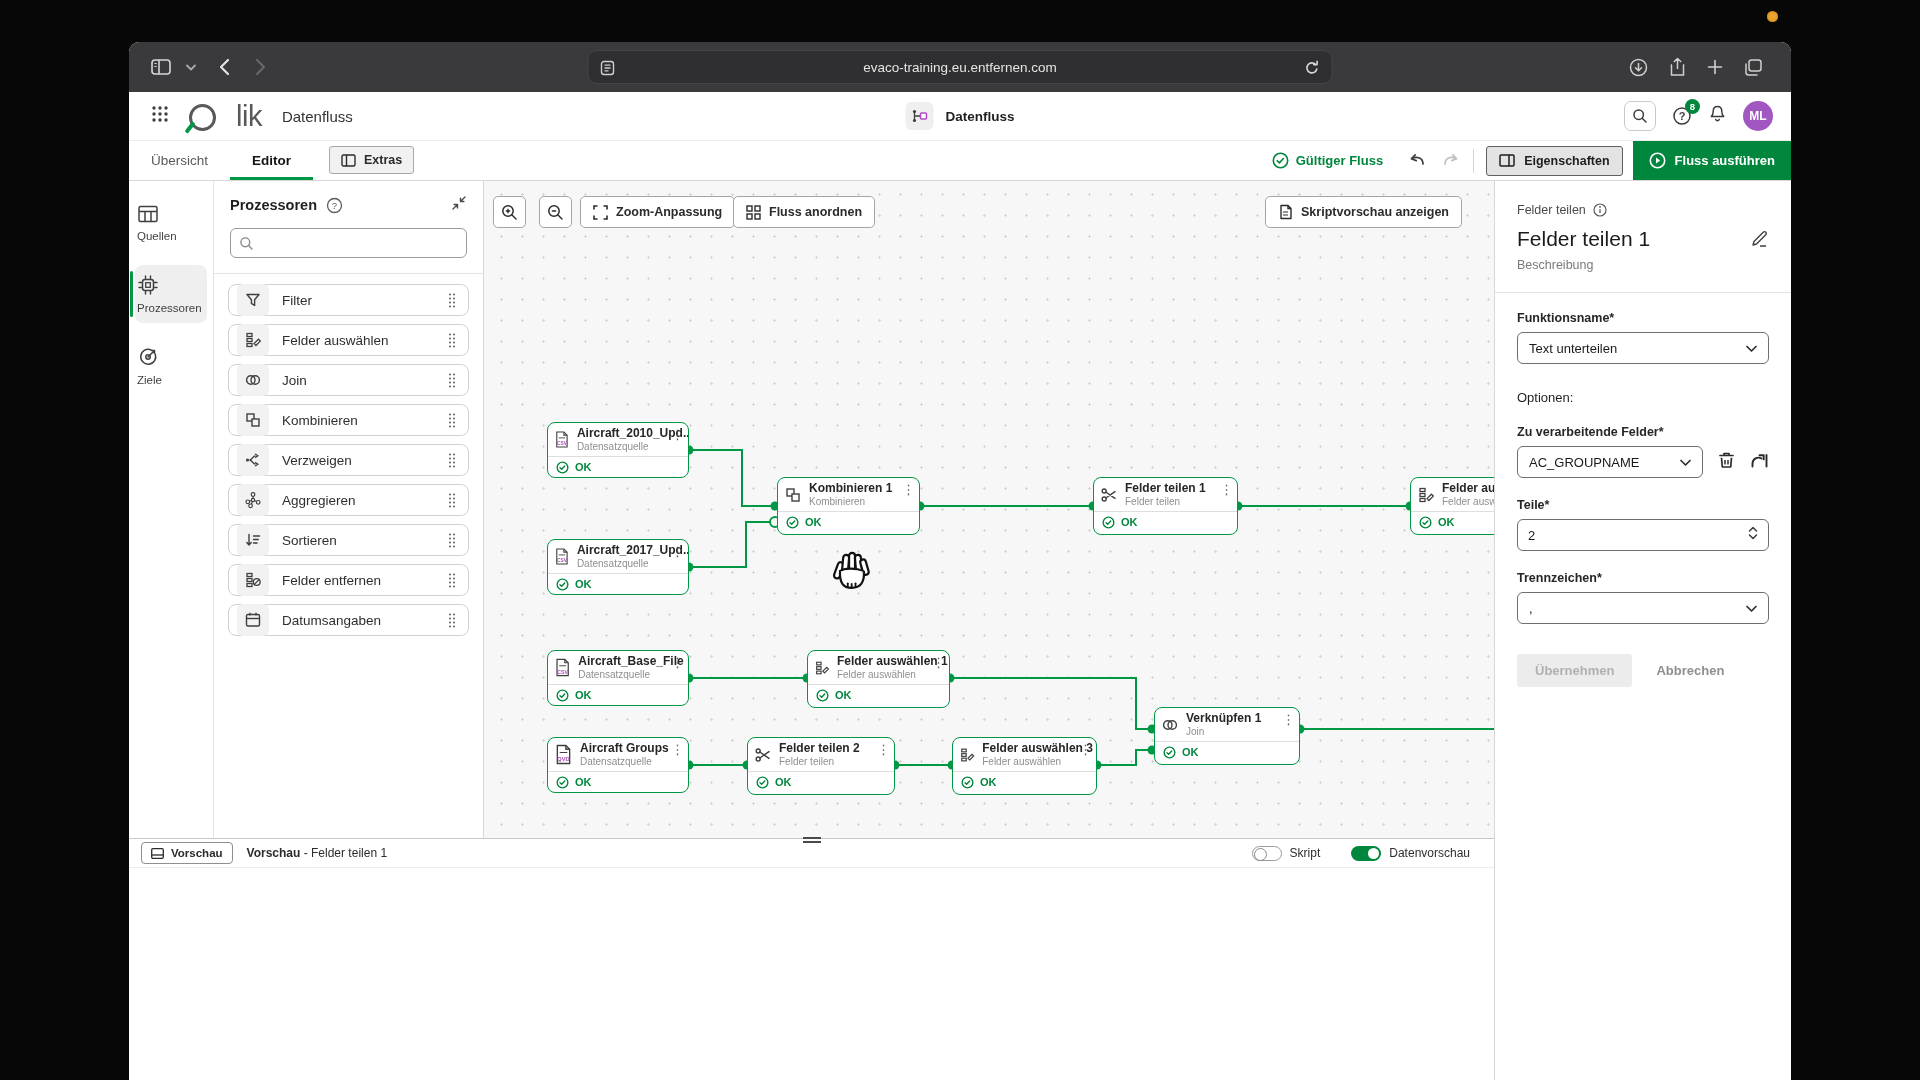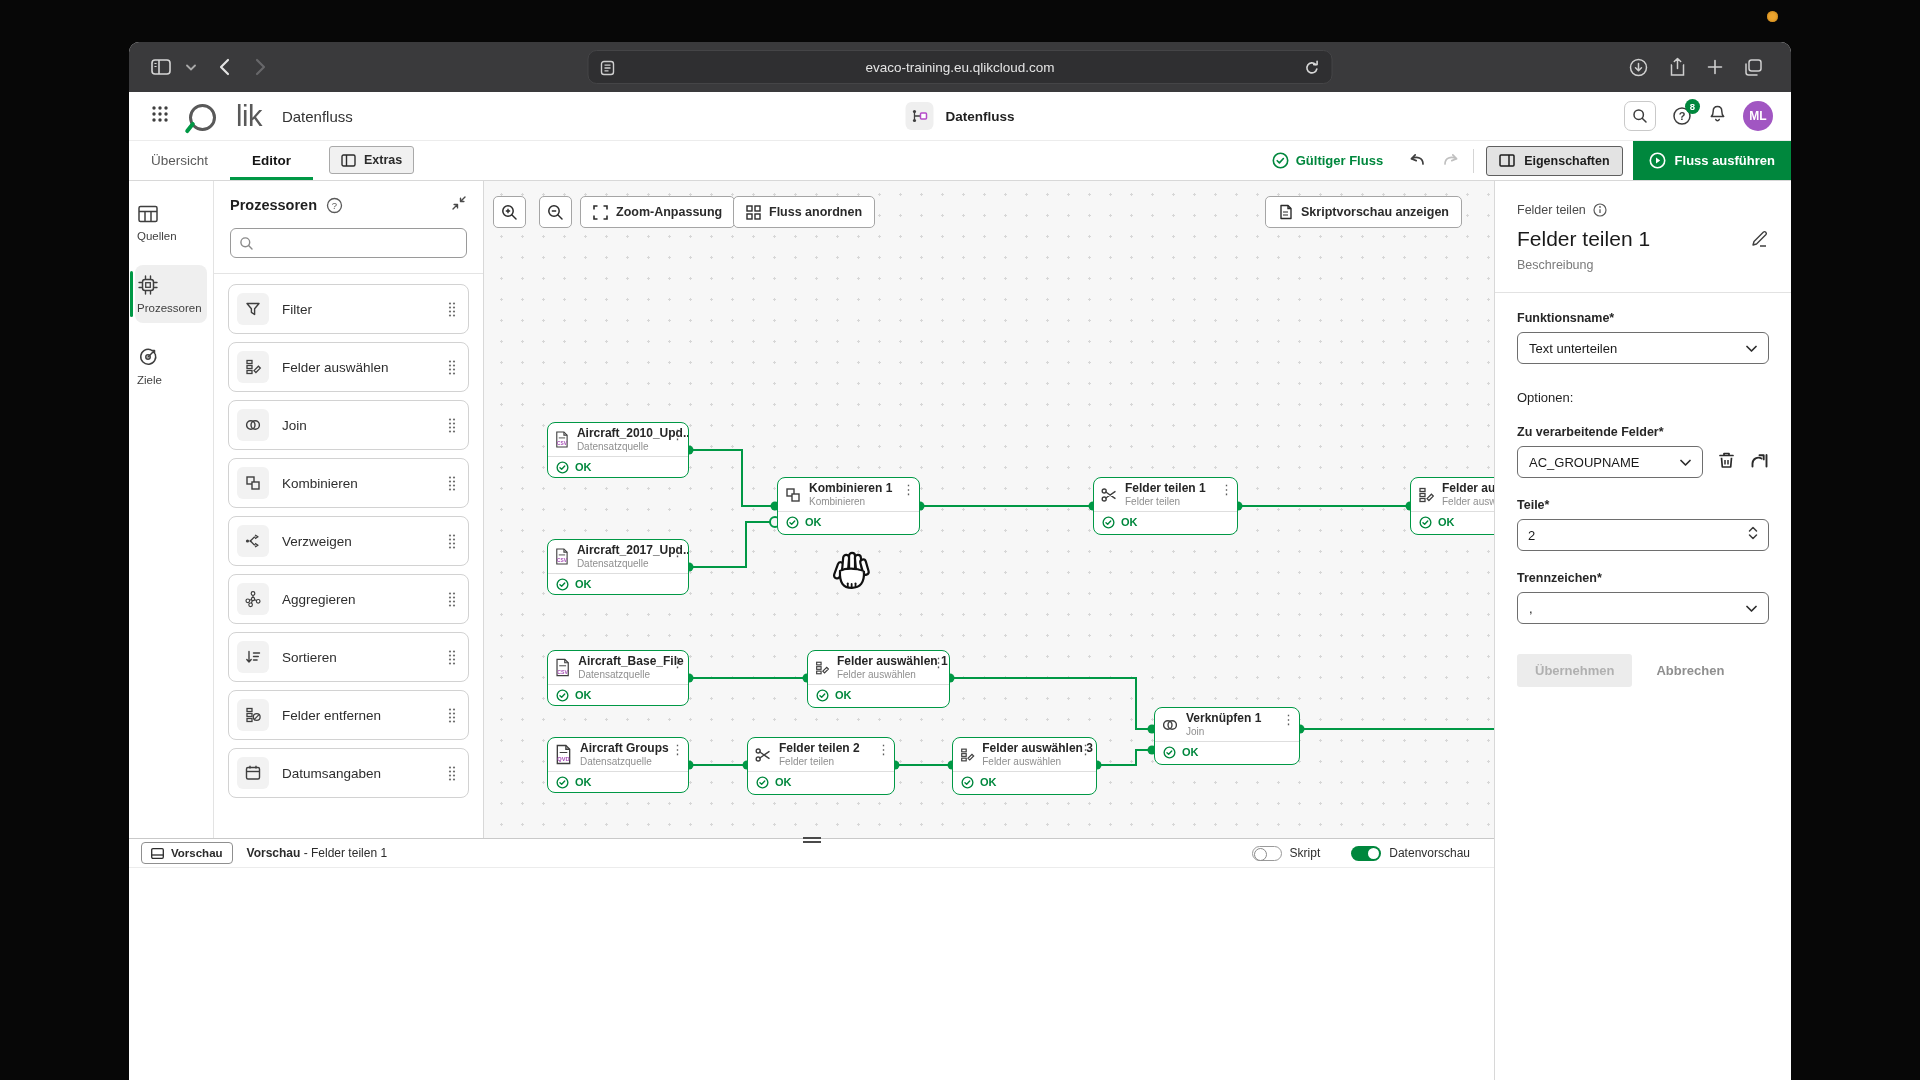--- a/index.html
+++ b/index.html
@@ -64,21 +64,21 @@
 
   
   .procs { width:270px; flex:none; border-right:1px solid #d8d8d8; background:#fff; padding-top:14px; display:flex; flex-direction:column; overflow:hidden; }
   .procs-head { padding:0 16px; display:flex; align-items:center; gap:9px; }
   .procs-head .ttl { font-size:14.5px; font-weight:700; color:#1f1f1f; }
   .procs-head .collapse { margin-left:auto; }
   .procs-search { margin:13px 16px 0; height:30px; border:1px solid #9a9a9a; border-radius:6px; display:flex; align-items:center; gap:6px; padding:0 8px; }
   .procs-search input { border:none; outline:none; flex:1; font-size:13px; min-width:0; }
   .procs-div { height:1px; background:#e4e4e4; margin-top:15px; }
   .proc-list { flex:1; overflow:hidden; padding:10px 14px 0; }
-  .proc-card { height:50px; border:1px solid #d2d2d2; border-radius:8px; background:#fff; display:flex; align-items:center; gap:13px; padding:0 11px 0 8px; margin-bottom:8px; }
+  .proc-card { height:32px; border:1px solid #d2d2d2; border-radius:8px; background:#fff; display:flex; align-items:center; gap:13px; padding:0 11px 0 8px; margin-bottom:8px; }
   .proc-ic { width:32px; height:32px; background:#f2f2f2; border-radius:6px; display:flex; align-items:center; justify-content:center; flex:none; }
   .proc-label { flex:1; font-size:13.5px; color:#2e2e2e; white-space:nowrap; overflow:hidden; }
 
   
   .canvas { flex:1; position:relative; overflow:hidden; background-color:#f7f7f7;
             background-image:radial-gradient(circle, #d7d7d7 1.3px, transparent 1.4px);
             background-size:21px 21px; background-position:7px 3px; }
   .cv-btn { position:absolute; top:15px; height:32px; background:#fff; border:1px solid #a5a5a5; border-radius:5px;
             display:flex; align-items:center; justify-content:center; gap:8px; font-size:12.5px; font-weight:600; color:#2b2b2b; padding:0 12px; z-index:5; }
   .cv-btn.sq { width:33px; padding:0; }
@@ -168,21 +168,21 @@
         </span>
       </div>
 
       <div class="urlpill">
         <span class="lft">
           <svg width="16" height="16" viewBox="0 0 16 16">
               <rect x="2" y="1.5" width="12" height="13" rx="2.5" fill="none" stroke="#cfcfcf" stroke-width="1.4"></rect>
               <path d="M5,5.2 h6 M5,8 h6 M5,10.8 h4" stroke="#cfcfcf" stroke-width="1.3"></path>
             </svg>
         </span>
-        <span class="url">evaco-training.eu.qlikcloud.com</span>
+        <span class="url">evaco-training.eu.entfernen.com</span>
         <span class="rgt">
           <svg width="15" height="16" viewBox="0 0 15 16">
               <path d="M12.3,9 a5,5 0 1 1 -1.3,-4.6" stroke="#d6d6d6" stroke-width="1.6" fill="none" stroke-linecap="round"></path>
               <path d="M12.6,1.2 v3.4 h-3.4" stroke="#d6d6d6" stroke-width="1.6" fill="none" stroke-linecap="round" stroke-linejoin="round"></path>
             </svg>
         </span>
       </div>
 
       <div class="nav-right">
         <span class="chrome-btn">

